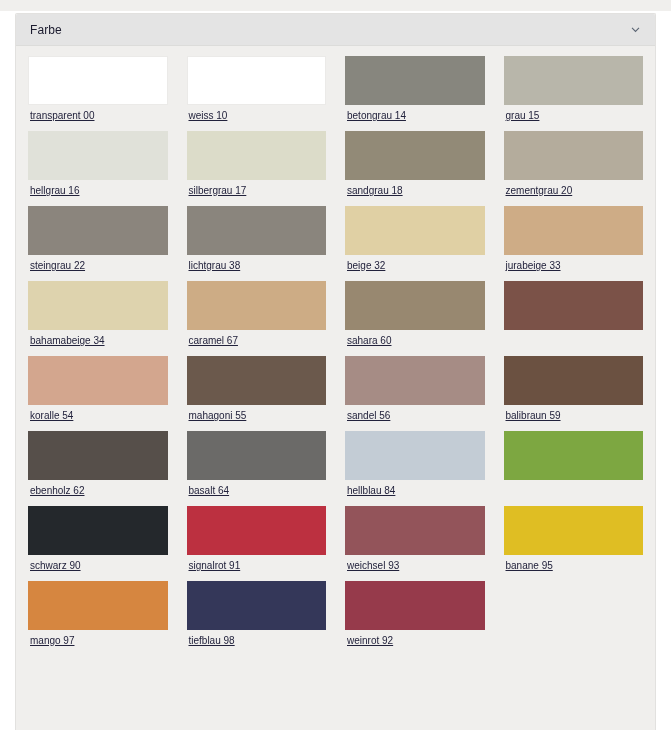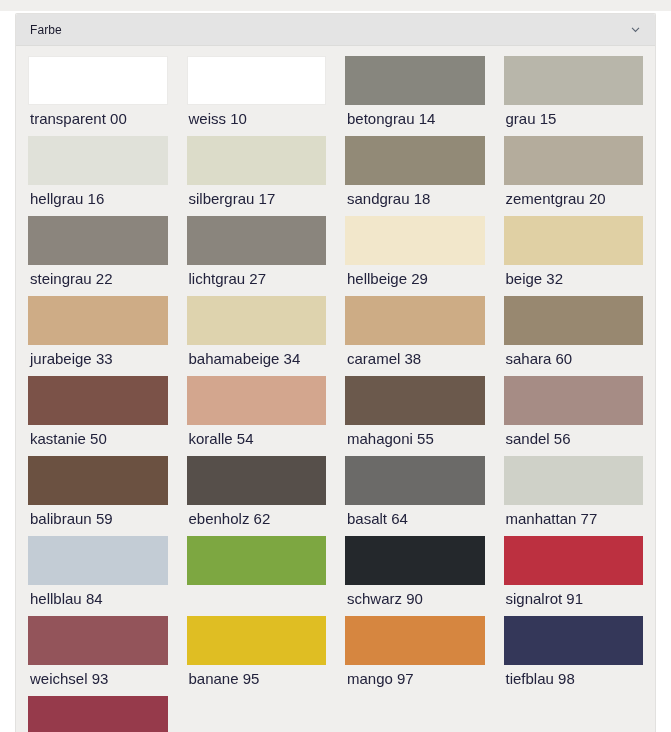--- a/index.html
+++ b/index.html
@@ -88,25 +88,26 @@
   }
   .swatch-chip {
     width: 100%;
     height: 49px;
     box-sizing: border-box;
   }
   .swatch-chip.is-white {
     border: 1px solid #ebeae8;
   }
   .swatch-label {
-    font-size: 15px;
+    font-size: 10px;
     color: #22223c;
     line-height: 1;
     padding: 6px 0 7px 2px;
     white-space: nowrap;
+    text-decoration: underline;
   }
 </style>
 </head>
 <body>
 
 <div id="app">
 
   <div class="top-strip"></div>
 
   <div class="panel">
@@ -152,49 +153,44 @@
         <div class="swatch-cell">
           <div class="swatch-chip" style="background: rgb(180, 172, 156);"></div>
           <div class="swatch-label">zementgrau 20</div>
         </div>
         <div class="swatch-cell">
           <div class="swatch-chip" style="background: rgb(139, 133, 125);"></div>
           <div class="swatch-label">steingrau 22</div>
         </div>
         <div class="swatch-cell">
           <div class="swatch-chip" style="background: rgb(138, 133, 125);"></div>
-          <div class="swatch-label">lichtgrau 27</div>
-        </div>
-        <div class="swatch-cell">
-          <div class="swatch-chip" style="background: rgb(242, 231, 203);"></div>
-          <div class="swatch-label">hellbeige 29</div>
+          <div class="swatch-label">lichtgrau 38</div>
         </div>
         <div class="swatch-cell">
           <div class="swatch-chip" style="background: rgb(224, 208, 164);"></div>
           <div class="swatch-label">beige 32</div>
         </div>
         <div class="swatch-cell">
           <div class="swatch-chip" style="background: rgb(206, 172, 134);"></div>
           <div class="swatch-label">jurabeige 33</div>
         </div>
         <div class="swatch-cell">
           <div class="swatch-chip" style="background: rgb(222, 211, 174);"></div>
           <div class="swatch-label">bahamabeige 34</div>
         </div>
         <div class="swatch-cell">
           <div class="swatch-chip" style="background: rgb(205, 172, 133);"></div>
-          <div class="swatch-label">caramel 38</div>
+          <div class="swatch-label">caramel 67</div>
         </div>
         <div class="swatch-cell">
           <div class="swatch-chip" style="background: rgb(152, 136, 112);"></div>
           <div class="swatch-label">sahara 60</div>
         </div>
         <div class="swatch-cell">
           <div class="swatch-chip" style="background: rgb(123, 82, 72);"></div>
-          <div class="swatch-label">kastanie 50</div>
         </div>
         <div class="swatch-cell">
           <div class="swatch-chip" style="background: rgb(211, 166, 142);"></div>
           <div class="swatch-label">koralle 54</div>
         </div>
         <div class="swatch-cell">
           <div class="swatch-chip" style="background: rgb(107, 89, 76);"></div>
           <div class="swatch-label">mahagoni 55</div>
         </div>
         <div class="swatch-cell">
@@ -207,24 +203,20 @@
         </div>
         <div class="swatch-cell">
           <div class="swatch-chip" style="background: rgb(86, 79, 74);"></div>
           <div class="swatch-label">ebenholz 62</div>
         </div>
         <div class="swatch-cell">
           <div class="swatch-chip" style="background: rgb(107, 106, 104);"></div>
           <div class="swatch-label">basalt 64</div>
         </div>
         <div class="swatch-cell">
-          <div class="swatch-chip" style="background: rgb(207, 209, 200);"></div>
-          <div class="swatch-label">manhattan 77</div>
-        </div>
-        <div class="swatch-cell">
           <div class="swatch-chip" style="background: rgb(195, 204, 213);"></div>
           <div class="swatch-label">hellblau 84</div>
         </div>
         <div class="swatch-cell">
           <div class="swatch-chip" style="background: rgb(125, 167, 65);"></div>
         </div>
         <div class="swatch-cell">
           <div class="swatch-chip" style="background: rgb(36, 40, 44);"></div>
           <div class="swatch-label">schwarz 90</div>
         </div>

